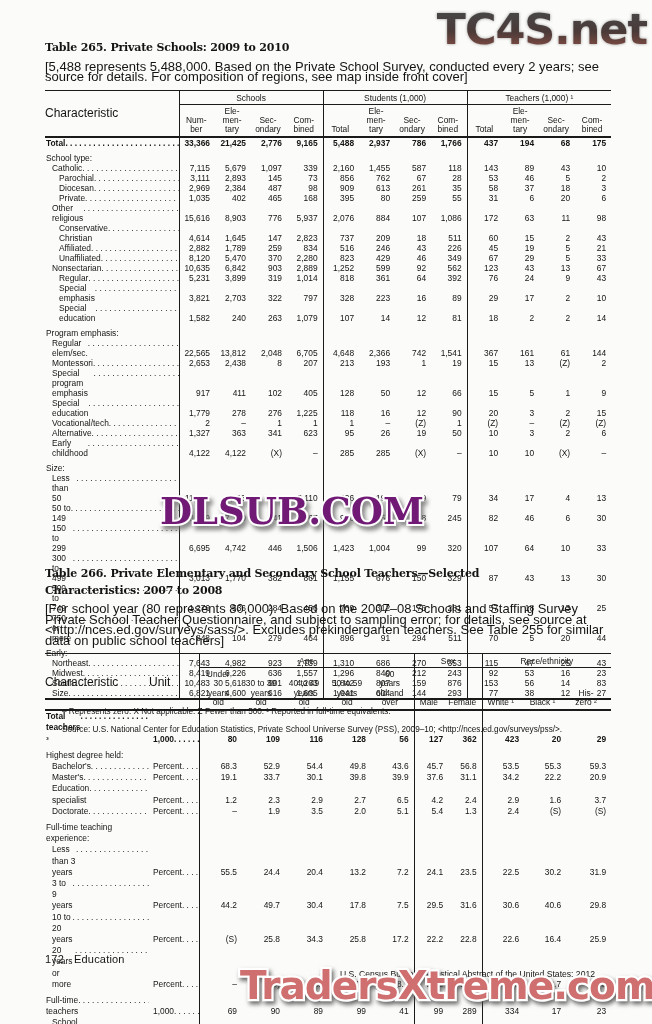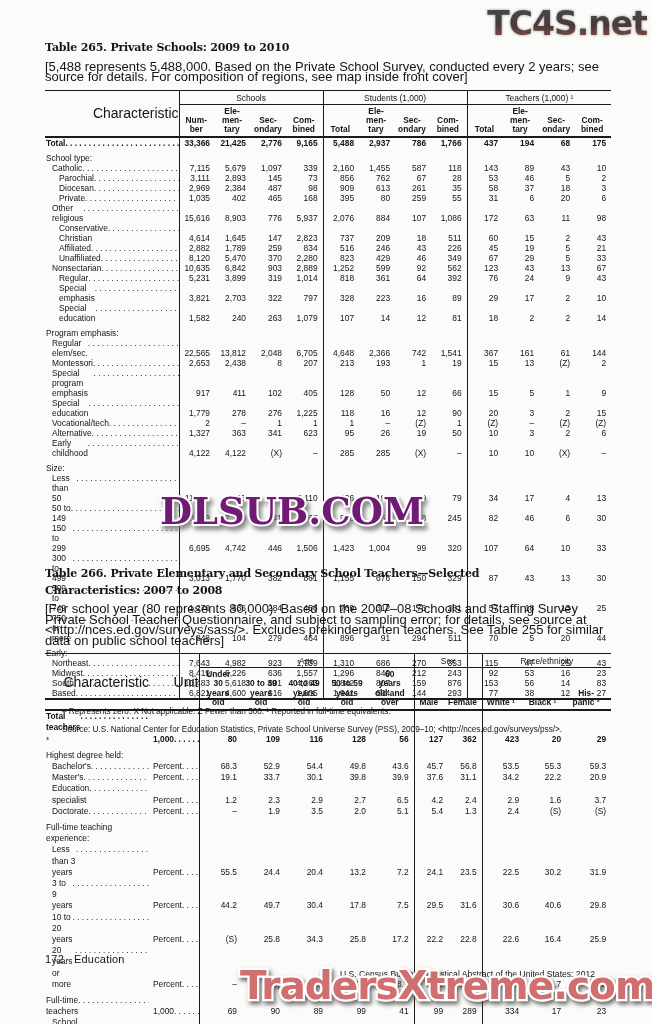--- a/index.html
+++ b/index.html
@@ -17,24 +17,24 @@
     font-family:"DejaVu Serif","Liberation Serif",serif;
     font-weight:bold;font-size:11px;line-height:16.5px;
     white-space:pre-line;margin:0 0 5px 0;letter-spacing:-.2px;
   }
   .tbl-note{font-size:13px;line-height:10.5px;margin:0 0 7px 0;}
 
   table{border-collapse:collapse;table-layout:fixed;width:566px;
         border-top:1px solid #1a1a1a;border-bottom:2px solid #1a1a1a;}
   th,td{padding:0;font-weight:normal;font-size:8.4px;vertical-align:bottom;}
   th.grp{font-size:8.4px;text-align:center;border-bottom:1px solid #1a1a1a;padding:2px 0 1px 0;vertical-align:middle;}
-  th.colhead{white-space:pre-line;line-height:9.3px;padding:2px 5px 2px 0;font-weight:bold;}
+  th.colhead{white-space:pre-line;line-height:9.3px;padding:2px 5px 2px 0;}
   #t265 th.colhead{text-align:center;padding-right:2px;}
   #t266 th.colhead{text-align:center;}
-  th.stub{vertical-align:middle;text-align:right;font-size:14px;}
+  th.stub{vertical-align:middle;text-align:left;font-size:12px;}
   tr.hdr2 th, th.stub{border-bottom:2px solid #1a1a1a;}
   .sep{border-left:1px solid #1a1a1a;}
   td.c-num{text-align:right;padding-right:5px;line-height:10px;white-space:nowrap;}
   #t266 td.c-num{line-height:11.2px;}
   td.c-lbl{line-height:10px;}
   #t266 td.c-lbl, #t266 td.c-unit{line-height:11.2px;}
   tr.gap td{padding-top:5px;}
   tr.bold td{font-weight:bold;}
   .lblwrap{display:flex;min-width:0;}
   .lbl{white-space:pre-line;}
@@ -46,21 +46,21 @@
   .footnotes p{margin:7px;text-indent:10px;}
 
   
   .folio{position:absolute;left:45px;top:953px;font-size:11px;letter-spacing:.2px;}
   .folio .num{margin-right:10px;}
   .credit{position:absolute;top:969px;left:45px;width:550px;text-align:right;font-size:8.6px;}
 
   
   .wm{position:absolute;white-space:nowrap;pointer-events:none;}
   .wm-tc4s{
-    top:4px;right:5px;font-size:33px;font-weight:bold;letter-spacing:-1px;
+    top:4px;right:5px;font-size:43px;font-weight:bold;letter-spacing:-1px;
     background:linear-gradient(180deg,#474747 15%,#4a3a38 55%,#7c4a42 85%);
     -webkit-background-clip:text;background-clip:text;color:transparent;
     filter:drop-shadow(0 0 1.5px rgba(140,140,140,.9));
     font-family:"DejaVu Sans","Liberation Sans",sans-serif;z-index:9;
   }
   .wm-dlsub{
     left:160px;top:489px;font-size:37px;font-weight:bold;letter-spacing:0px;
     font-family:"DejaVu Serif","Liberation Serif",serif;color:#701a75;
     -webkit-text-stroke:4px #fff;paint-order:stroke;
     filter:drop-shadow(3px 4px 2px rgba(110,110,110,.8));z-index:9;
@@ -782,21 +782,21 @@
           <td class="c-num">159</td>
           <td class="c-num">876</td>
           <td class="c-num sep">153</td>
           <td class="c-num">56</td>
           <td class="c-num">14</td>
           <td class="c-num">83</td>
         </tr>
         <tr>
           <td class="c-lbl">
             <div class="lblwrap ind1">
-              <span class="lbl">Based</span>
+              <span class="lbl">Size</span>
               <span class="dots"></span>
             </div>
           </td>
           <td class="c-num sep">6,821</td>
           <td class="c-num">4,600</td>
           <td class="c-num">616</td>
           <td class="c-num">1,605</td>
           <td class="c-num sep">1,041</td>
           <td class="c-num">604</td>
           <td class="c-num">144</td>
@@ -857,21 +857,21 @@
 old</th>
           <th class="colhead">60
 years
 old and
 over</th>
           <th class="colhead sep">Male</th>
           <th class="colhead">Female</th>
           <th class="colhead sep">White ¹</th>
           <th class="colhead">Black ¹</th>
           <th class="colhead">His-
-panic ²</th>
+zero ²</th>
         </tr>
       </thead>
       <tbody>
         <tr class="bold ">
           <td class="c-lbl">
             <div class="lblwrap ind0">
               <span class="lbl">Total teachers ³</span>
               <span class="dots"></span>
             </div>
           </td>

